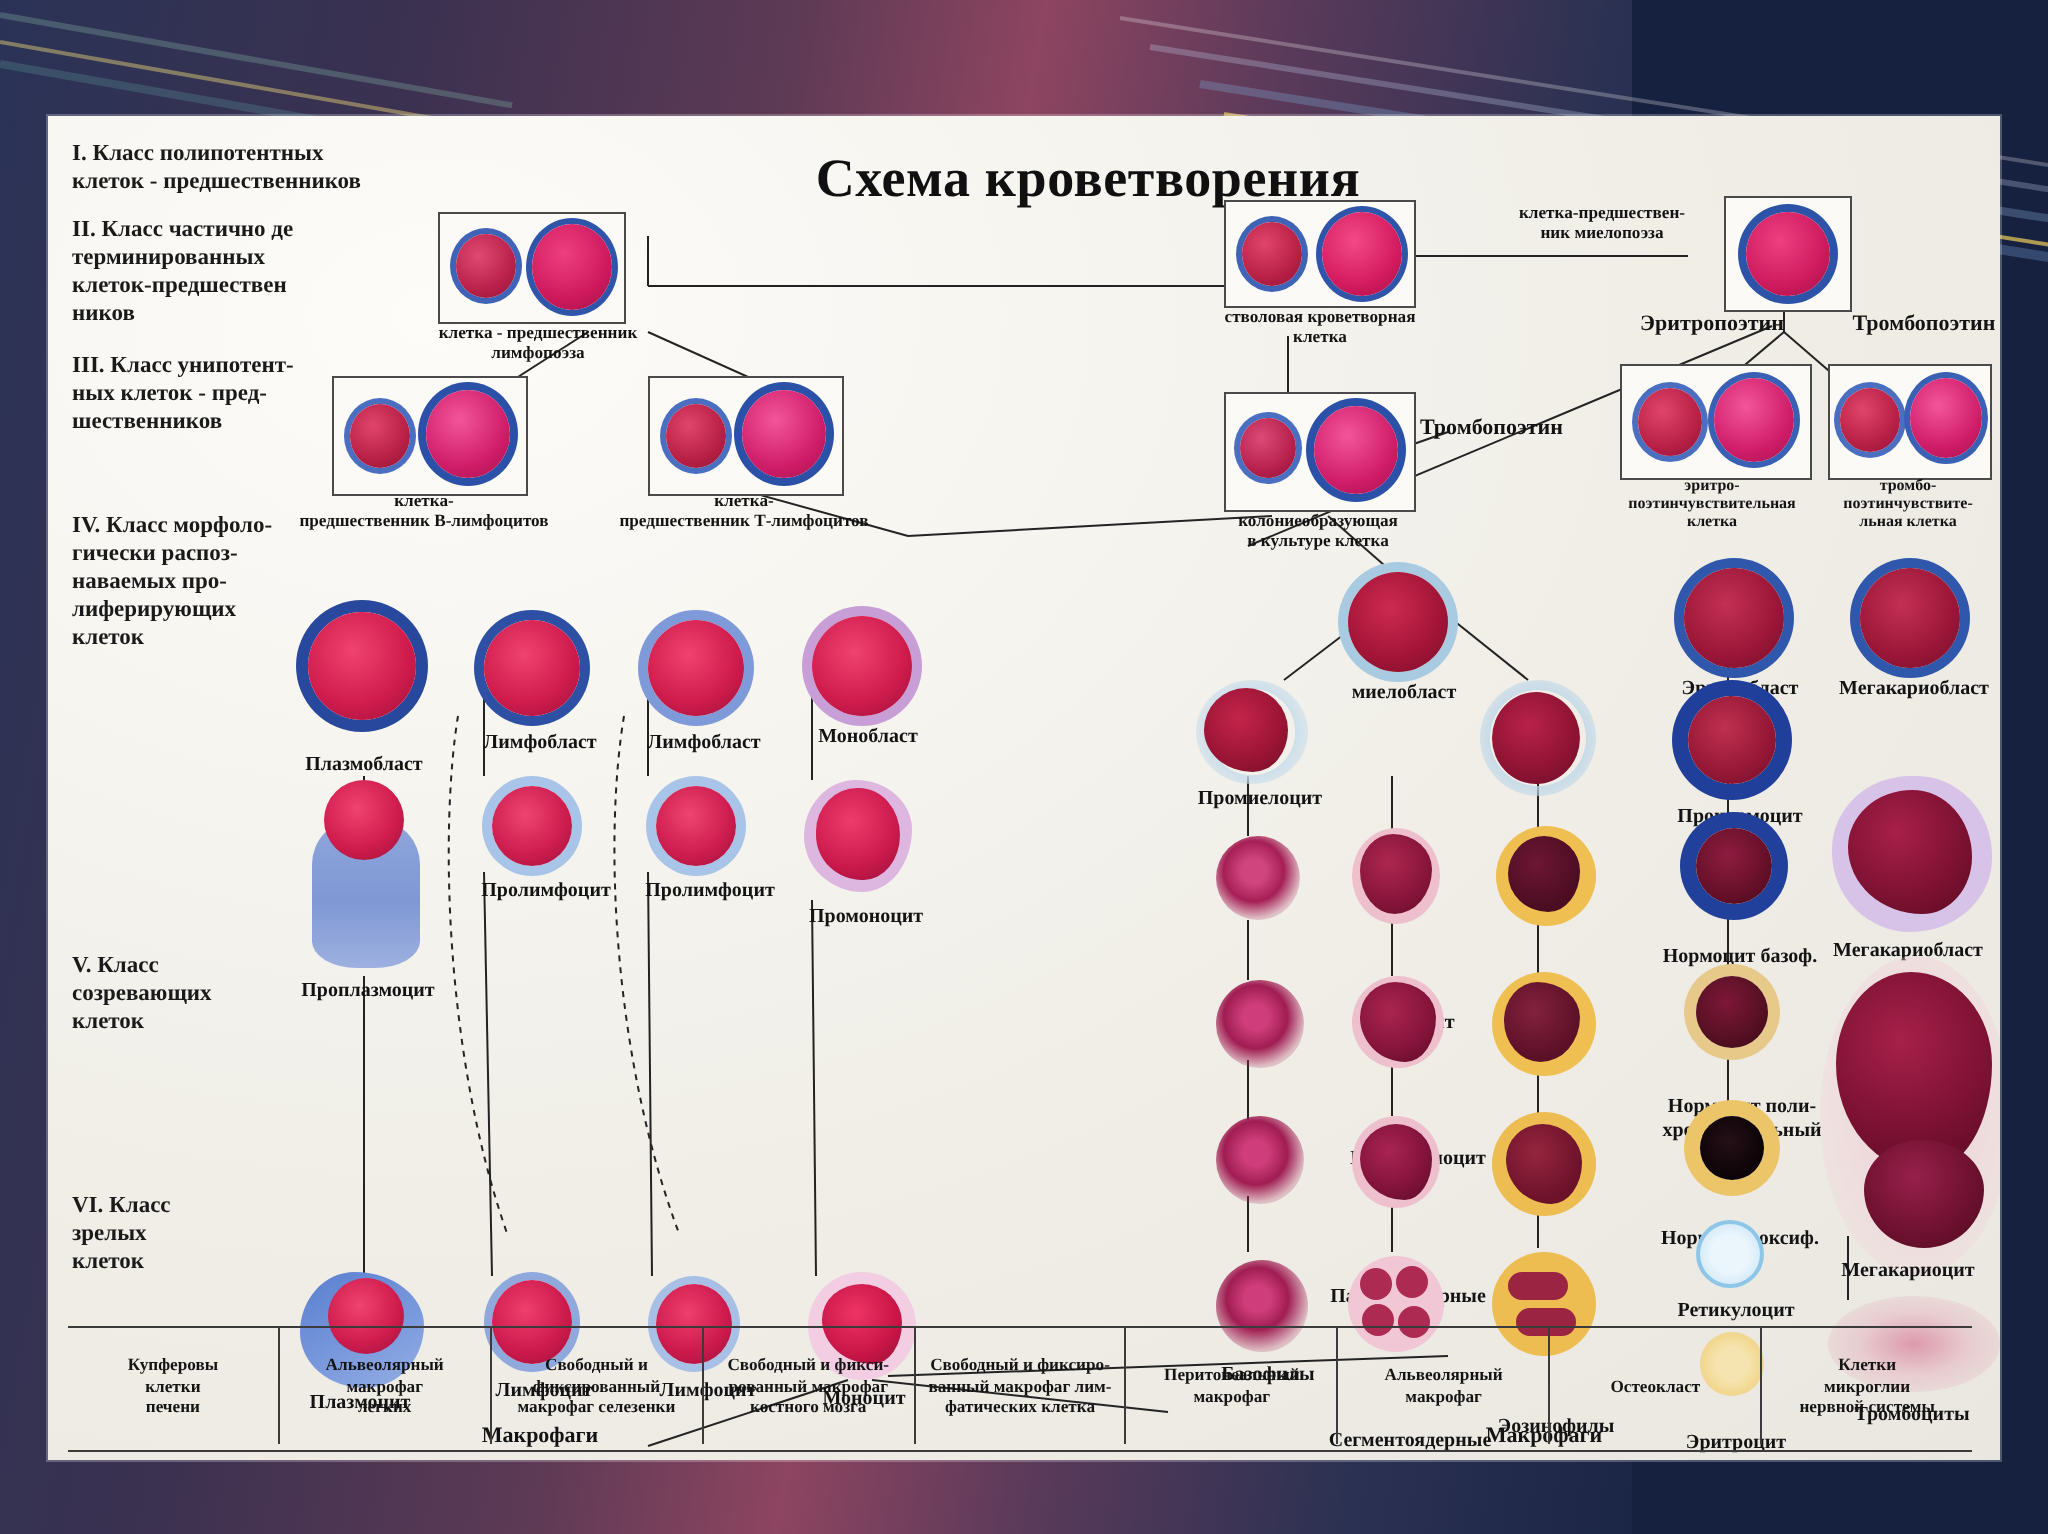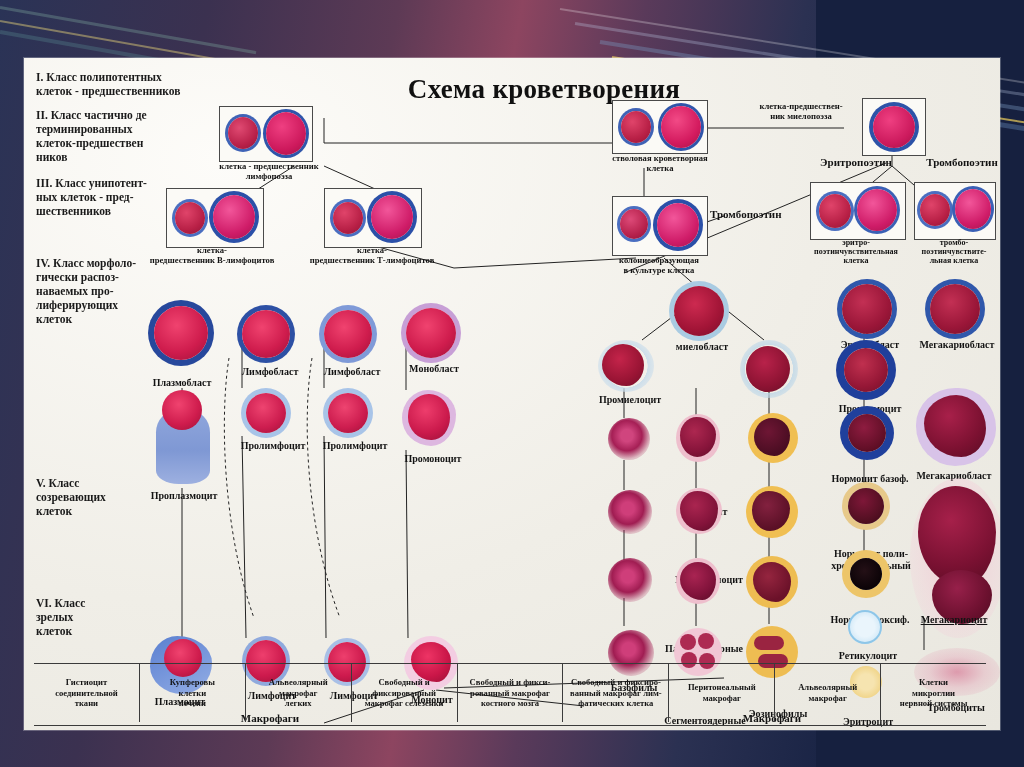--- a/index.html
+++ b/index.html
@@ -341,21 +341,21 @@
     </div>
 
     <div class="cell" style="left:826px;top:500px;width:32px;height:32px;background:radial-gradient(circle at 45% 40%,#241016,#0b0307 70%);box-shadow:0 0 0 8px #edc569;"></div>
     <div class="cap" style="left:790px;top:556px;width:112px;">Нормоцит оксиф.</div>
 
     <div style="position:absolute;left:886px;top:420px;width:96px;height:160px;">
       <div style="position:absolute;left:0;top:0;width:96px;height:160px;background:radial-gradient(ellipse at 50% 45%, rgba(240,180,200,.55) 0%, rgba(244,200,215,.35) 55%, rgba(255,255,255,0) 100%);border-radius:50%;"></div>
       <div style="position:absolute;left:8px;top:8px;width:78px;height:100px;background:radial-gradient(circle at 42% 34%,#a6204a,#7a1132 58%,#560b22 100%);border-radius:48% 52% 42% 58% / 46% 46% 54% 54%;"></div>
       <div style="position:absolute;left:22px;top:92px;width:60px;height:54px;background:radial-gradient(circle at 42% 34%,#97204a,#6e1130 58%,#4d0b20 100%);border-radius:48% 52% 50% 50% / 46% 46% 54% 54%;"></div>
     </div>
-    <div class="cap" style="left:880px;top:556px;width:100px;text-decoration:underline;">Мегакариоцит</div>
+    <div class="cap" style="left:880px;top:572px;width:100px;">Мегакариоцит</div>
 
     <div style="position:absolute;left:126px;top:578px;width:62px;height:58px;">
       <div style="position:absolute;left:0;top:0;width:62px;height:58px;background:linear-gradient(150deg,#5a7fd0,#7c9bdd 60%,#94aee4 100%);border-radius:44% 56% 48% 52% / 52% 46% 54% 48%;"></div>
       <div class="cell" style="left:14px;top:3px;width:38px;height:38px;background:radial-gradient(circle at 42% 36%,#f0436f,#cf1c4d 58%,#9d1139 100%);"></div>
     </div>
     <div class="cap" style="left:114px;top:638px;width:84px;">Плазмоцит</div>
 
     <div class="cell" style="left:222px;top:582px;width:40px;height:42px;background:radial-gradient(circle at 42% 36%,#ee3f6d,#cd1a4d 58%,#9c1139 100%);box-shadow:0 0 0 4px #8fa9dd;"></div>
     <div class="cap" style="left:208px;top:632px;width:80px;">Лимфоцит</div>
 
@@ -395,41 +395,39 @@
 
     <div style="position:absolute;left:890px;top:590px;width:86px;height:48px;background:radial-gradient(ellipse at 50% 50%, rgba(210,90,130,.55) 0%, rgba(225,140,170,.30) 45%, rgba(255,255,255,0) 100%);border-radius:50%;"></div>
     <div class="cap" style="left:884px;top:644px;width:96px;">Тромбоциты</div>
 
     <div class="cap" style="left:198px;top:654px;width:96px;font-size:11px;">Макрофаги</div>
     <div class="cap" style="left:700px;top:654px;width:96px;font-size:11px;">Макрофаги</div>
 
     <div class="trule" style="bottom:66px;"></div>
     <div class="trule" style="bottom:4px;"></div>
     <div class="tablerow">
-      <div class="tcell">Гистиоцит
-соединительной
-ткани</div>
       <div class="tcell">Купферовы
 клетки
 печени</div>
       <div class="tcell">Альвеолярный
 макрофаг
 легких</div>
       <div class="tcell">Свободный и
 фиксированный
 макрофаг селезенки</div>
       <div class="tcell">Свободный и фикси-
 рованный макрофаг
 костного мозга</div>
       <div class="tcell">Свободный и фиксиро-
 ванный макрофаг лим-
 фатических клетка</div>
       <div class="tcell">Перитонеальный
 макрофаг</div>
       <div class="tcell">Альвеолярный
 макрофаг</div>
+      <div class="tcell">Остеокласт</div>
       <div class="tcell">Клетки
 микроглии
 нервной системы</div>
     </div>
 
   </div>
 </div>
 
 </body></html>

